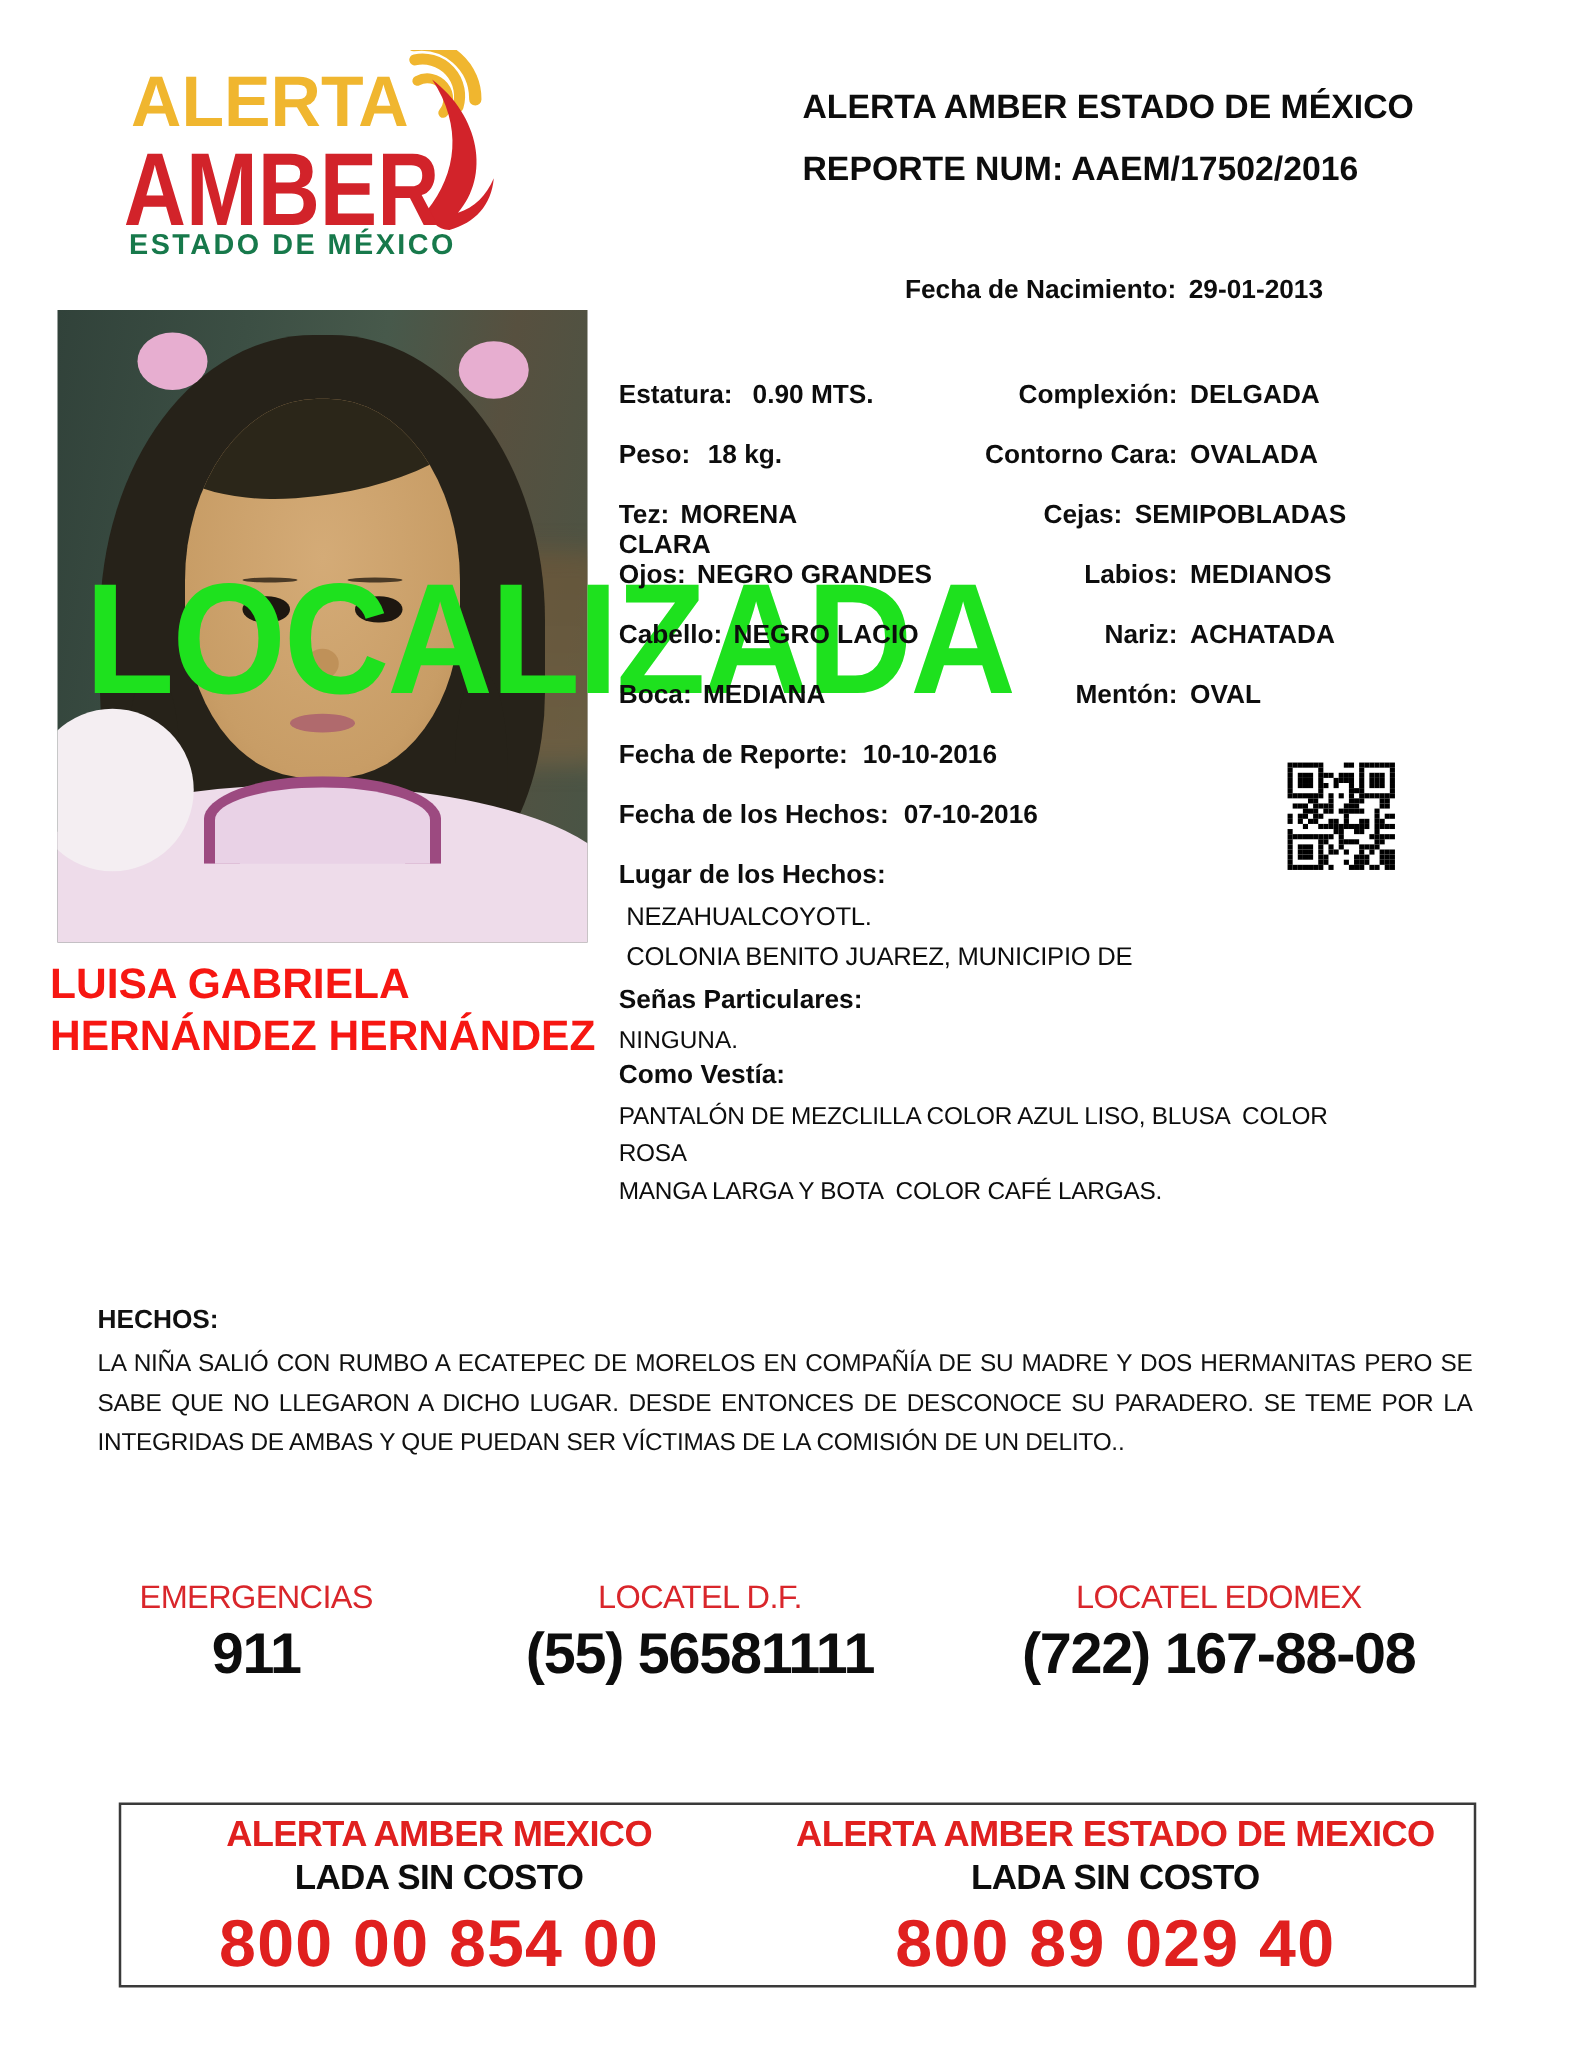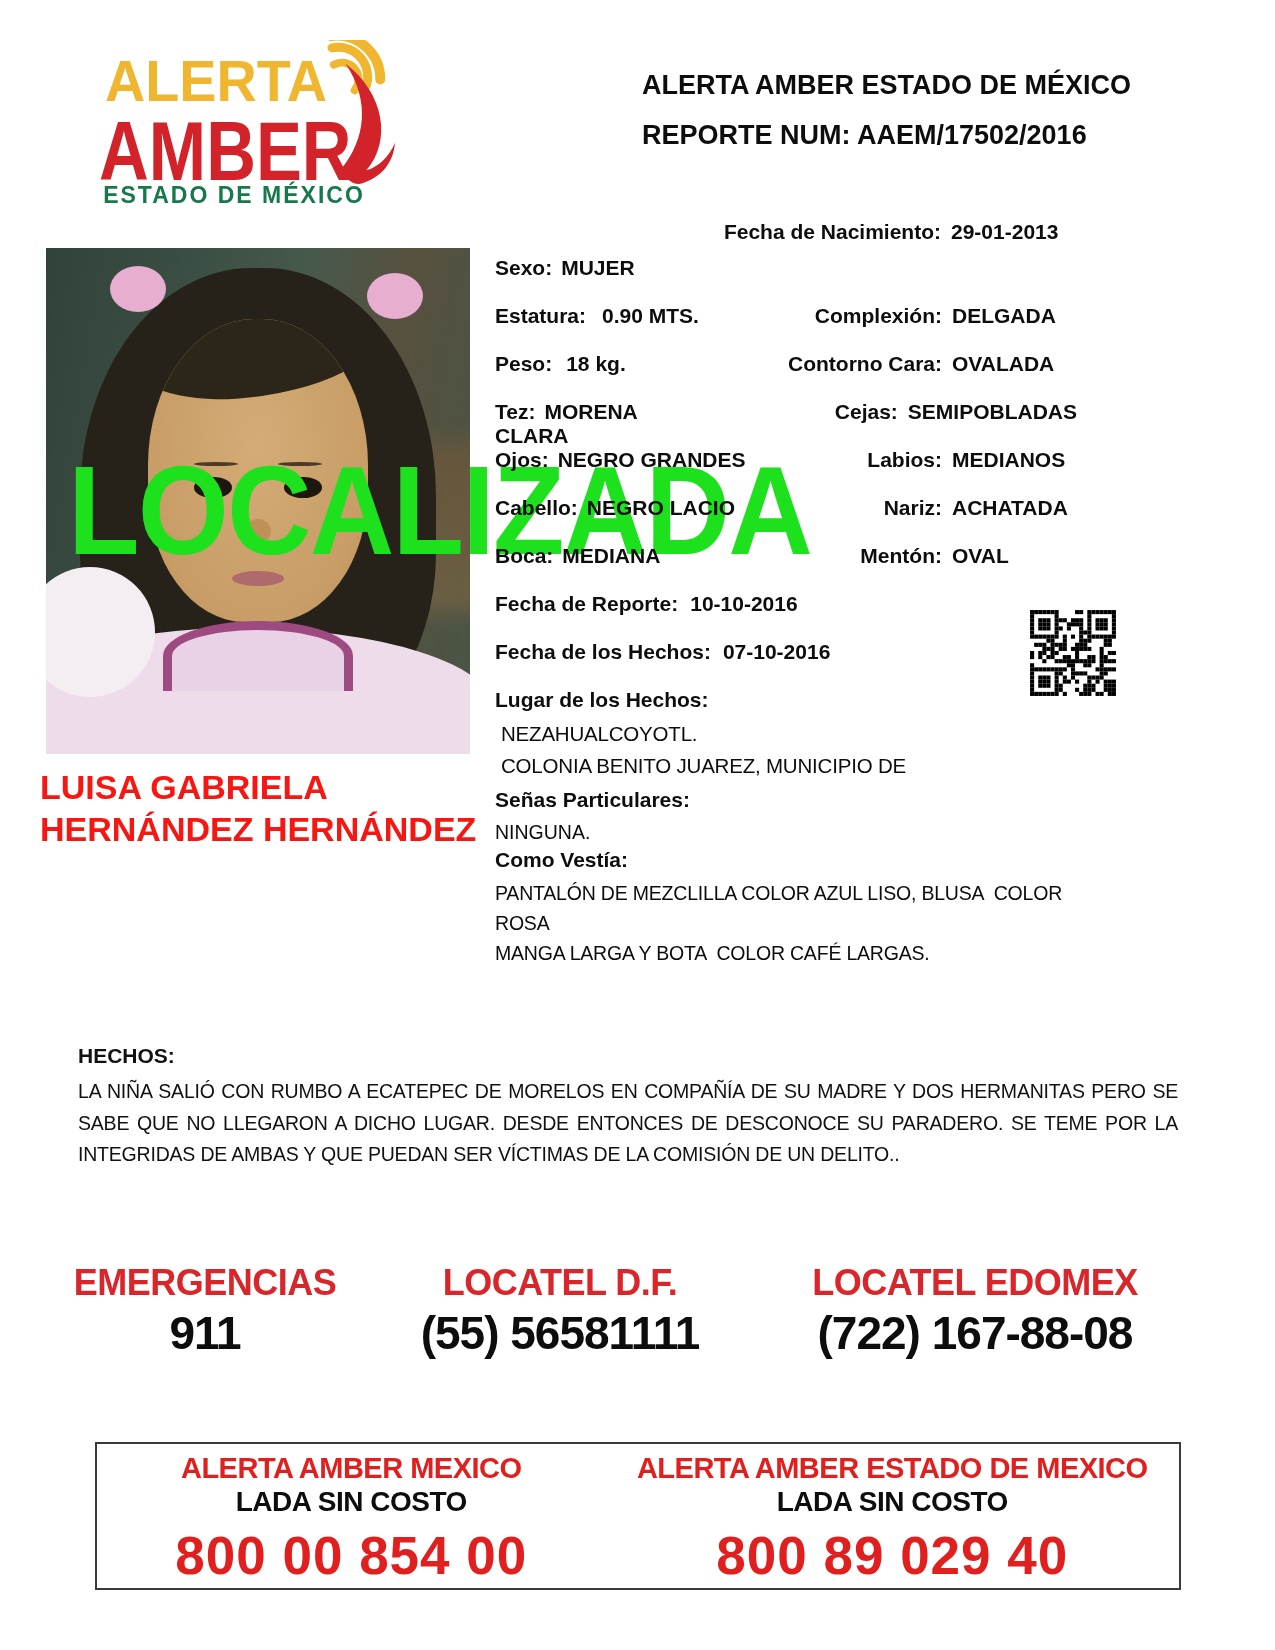--- a/index.html
+++ b/index.html
@@ -69,21 +69,21 @@
   .qr{position:absolute;left:1028px;top:608px;width:90px;height:90px;z-index:3}
 
   
   .hechos{position:absolute;left:78px;top:1044px;width:1100px;z-index:3}
   .hechos-label{font-weight:bold;font-size:21px;margin-bottom:8px}
   .hechos-text{font-size:19.5px;line-height:31.5px;letter-spacing:-.2px;text-align:justify}
 
   
   .emergency{position:absolute;left:60px;top:1262px;width:1120px;display:grid;grid-template-columns:290px 420px 410px;z-index:3}
   .em-col{text-align:center}
-  .em-label{color:#D9262B;font-weight:bold;font-size:36px;letter-spacing:-.5px}
+  .em-label{color:#D9262B;font-weight:normal;font-size:26px;letter-spacing:-.5px}
   .em-number{color:#0d0d0d;font-weight:bold;font-size:46px;margin-top:2px;letter-spacing:-1px}
 
   
   .footer-box{position:absolute;left:95px;top:1442px;width:1086px;height:148px;border:2px solid #3a3a3a;display:flex;padding-top:8px;z-index:3;background:#fff}
   .fb-col{text-align:center}
   .fb-col-1{flex:0 0 47%}
   .fb-col-2{flex:1}
   .fb-title{color:#E0201F;font-weight:bold;font-size:29px;letter-spacing:-.5px}
   .fb-sub{color:#0d0d0d;font-weight:bold;font-size:28px;margin-top:1px;letter-spacing:-.5px}
   .fb-number{color:#E0201F;font-weight:bold;font-size:53px;margin-top:7px;letter-spacing:1px}
@@ -137,21 +137,20 @@
     <div>HERNÁNDEZ HERNÁNDEZ</div>
   </div>
 
   <div class="fields">
     <div class="f-birth">
       <span class="lbl">Fecha de Nacimiento:</span>
       <span class="val">29-01-2013</span>
     </div>
 
     <div class="frow">
-      <div class="cell-l"><span>Sexo:</span><span class="val">MUJER</span></div>
     </div>
     <div class="frow">
       <div class="cell-l"><span>Estatura:</span><span class="val" style="margin-left:16px">0.90 MTS.</span></div>
       <div class="cell-r">
           <span class="lbl">Complexión:</span>
           <span class="val">DELGADA</span>
         </div>
     </div>
     <div class="frow">
       <div class="cell-l"><span>Peso:</span><span class="val" style="margin-left:14px">18 kg.</span></div>

